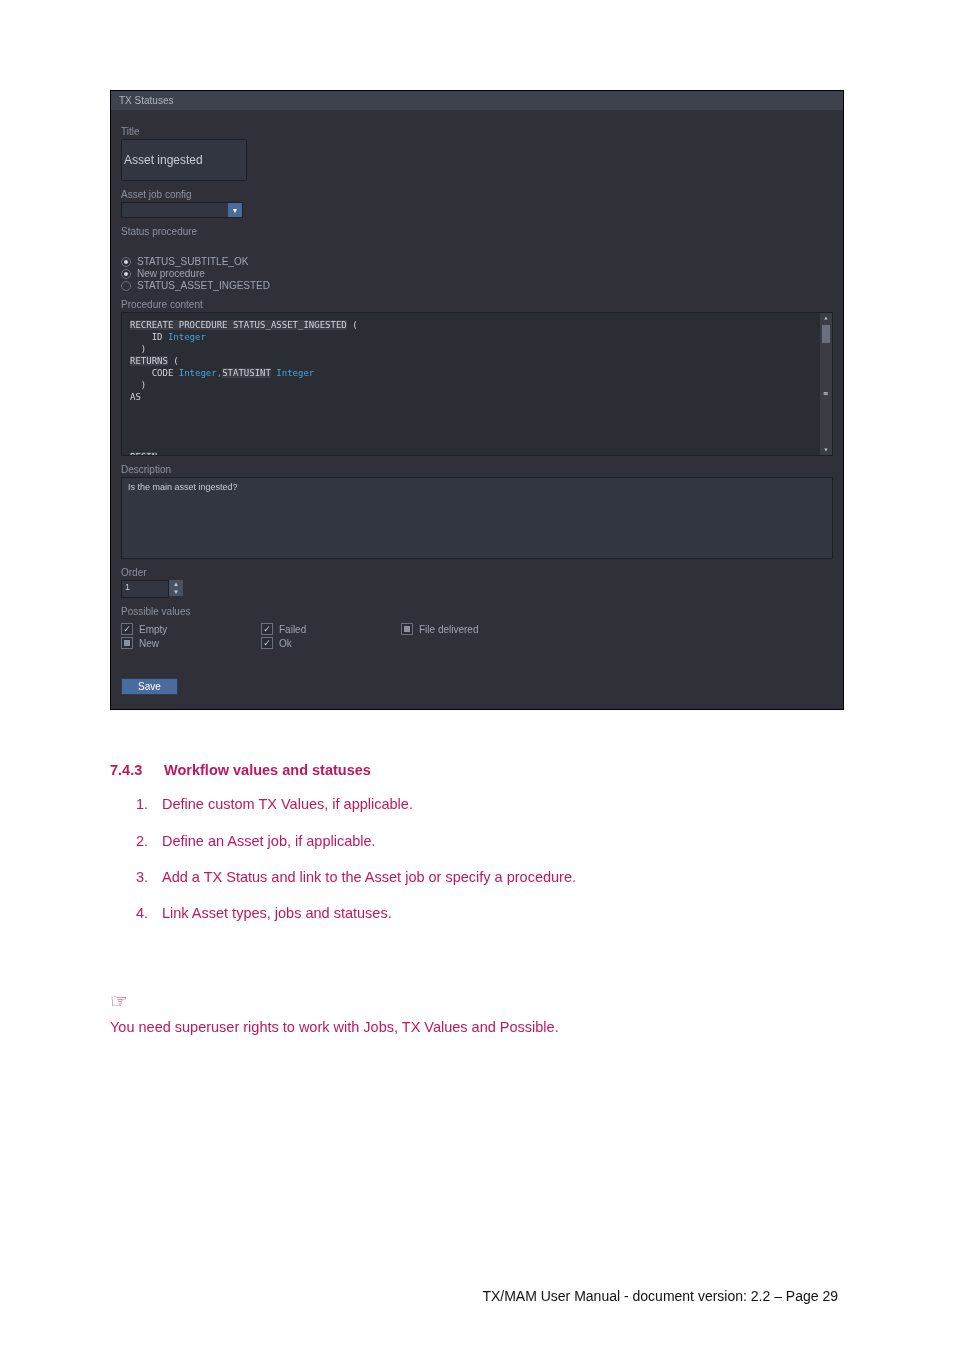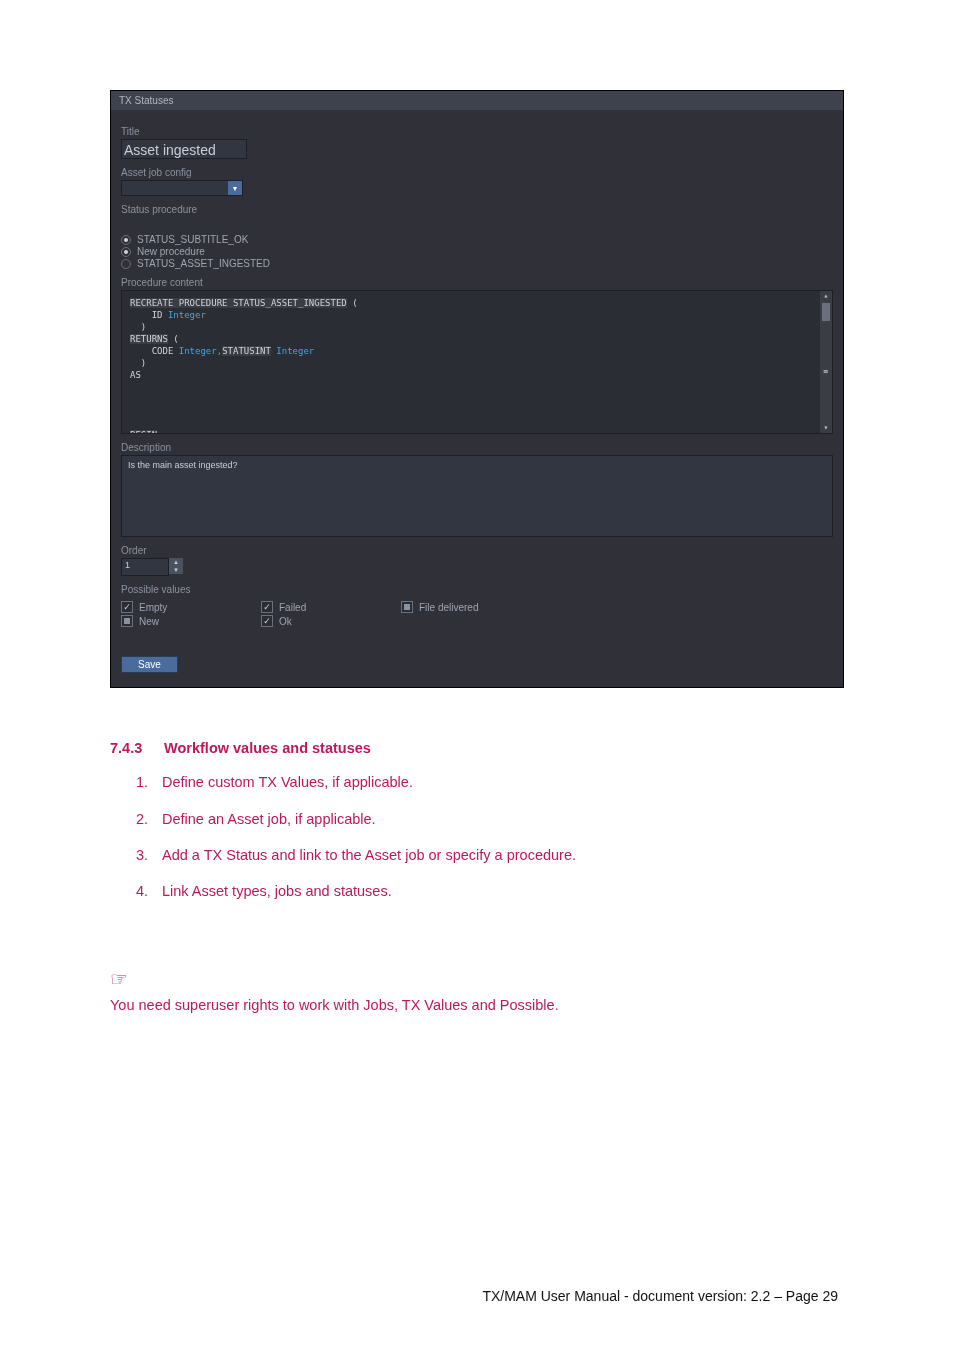--- a/index.html
+++ b/index.html
@@ -1,21 +1,21 @@
 <!DOCTYPE html>
 <html><head>
 <meta charset="utf-8">
 <style>
   html,body{margin:0;padding:0;background:#fff;font-family:Arial,Helvetica,sans-serif;color:#000}
   .page{width:936px;height:1350px;position:relative;box-sizing:border-box;padding:90px 110px 0 110px}
   .panel{background:#303038;color:#9da5b2;font-size:10px;border:1px solid #000;width:732px;position:relative}
   .panel-header{background:#3d424c;padding:4px 8px;font-size:10px;color:#b0b5bf}
   .panel-body{padding:8px 10px 14px 10px}
   .lbl{color:#8a92a0;margin-top:8px;margin-bottom:2px}
-  .txtin{background:#323640;border:1px solid #1c1f26;color:#c9cdd6;height:14px;width:120px;padding:2px 2px;font-size:14px}
+  .txtin{background:#323640;border:1px solid #1c1f26;color:#c9cdd6;height:14px;width:120px;padding:13px 2px;font-size:12px}
   .dropdown{background:#323640;border:1px solid #1c1f26;height:14px;width:120px;position:relative}
   .dropdown .btn{position:absolute;right:0;top:0;width:14px;height:14px;background:#4a6c9c;display:flex;align-items:center;justify-content:center;color:#fff;font-size:8px}
   .radio-list{margin-top:19px}
   .radio-row{display:flex;align-items:center;margin:1px 0}
   .radio-dot{width:8px;height:8px;border:1px solid #6a707c;border-radius:50%;margin-right:6px;display:flex;align-items:center;justify-content:center}
   .radio-dot.sel::after{content:"";width:4px;height:4px;background:#d0d4dc;border-radius:50%}
   .code-box{background:#2a2d34;border:1px solid #1c1f26;color:#d0d4dc;font-family:Menlo,Consolas,monospace;font-size:9px;padding:6px 8px;position:relative;height:130px;line-height:12px;white-space:pre;overflow:hidden}
   .code-box .kw{font-weight:normal;background:#3a3d44}
   .code-box .ty{color:#4aa3d8}
   .vscroll{position:absolute;right:0;top:0;width:12px;height:100%;background:#3a3d44;display:flex;flex-direction:column;justify-content:space-between;align-items:center}

